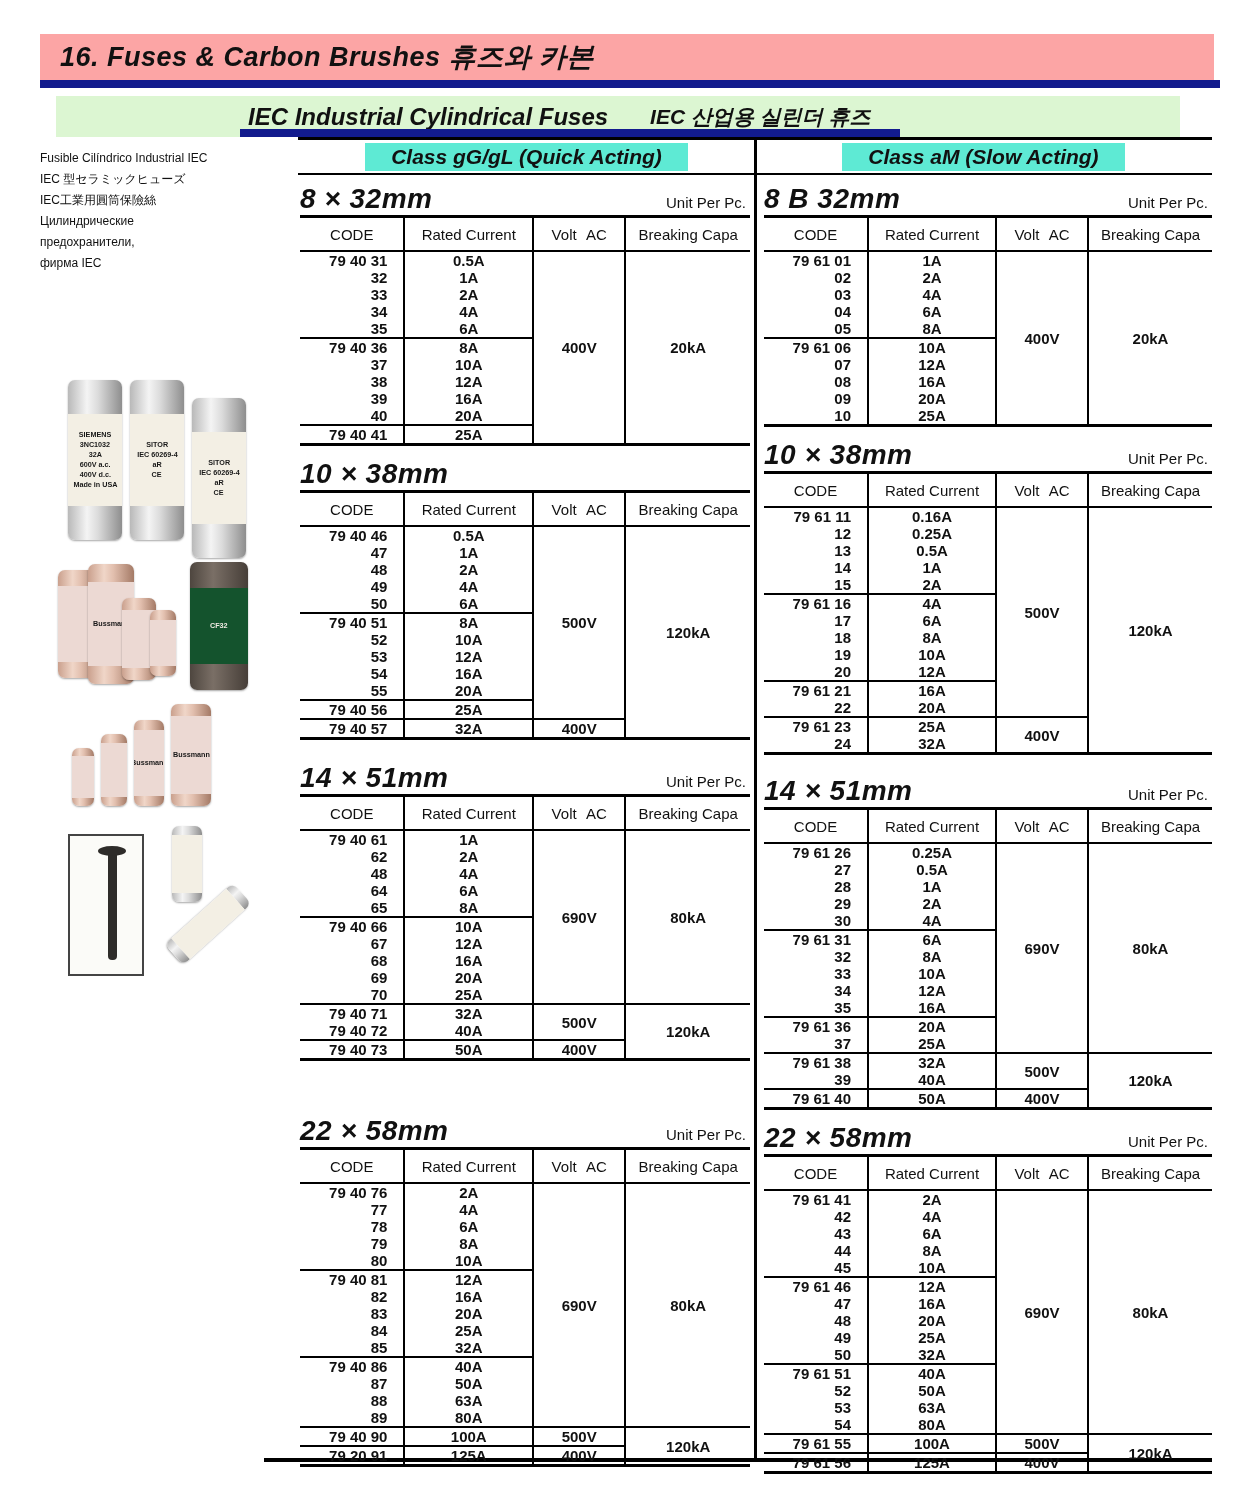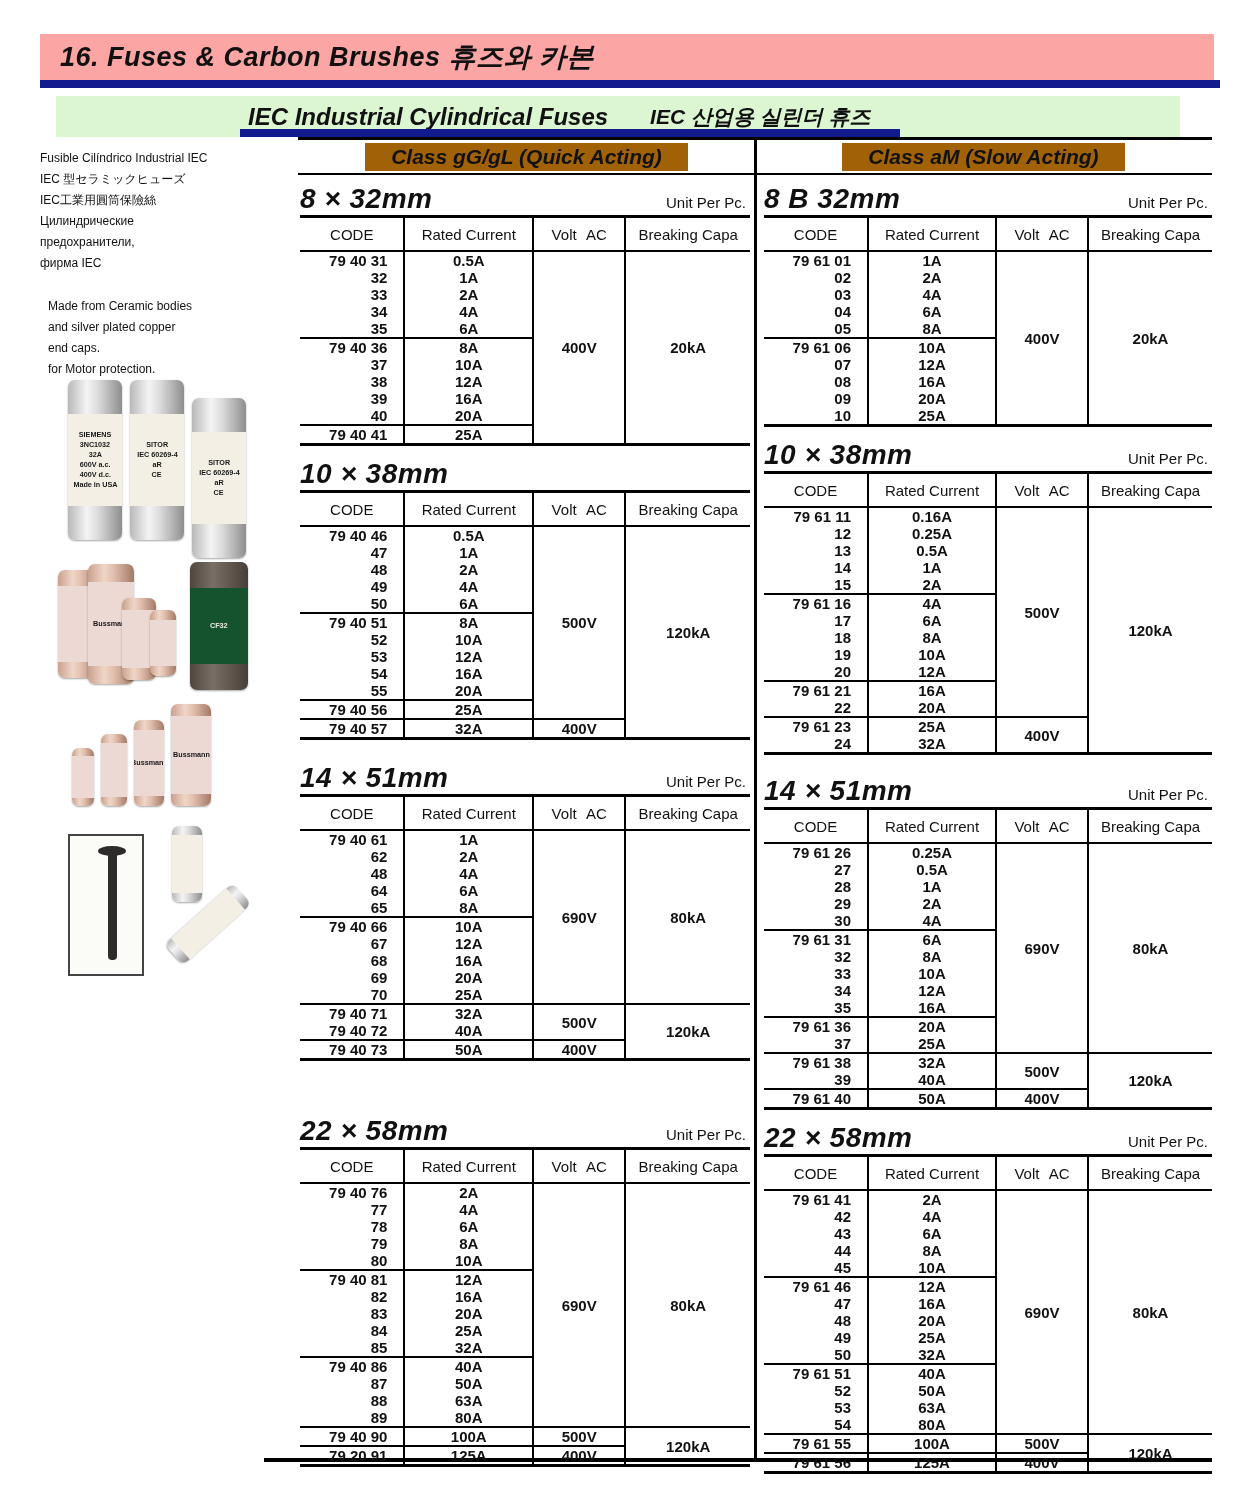--- a/index.html
+++ b/index.html
@@ -24,21 +24,21 @@
   .banner2-underline{position:absolute;left:240px;top:129px;width:660px;height:8px;background:#121b8d;}
 
   
   .class-band{
     position:absolute;left:298px;top:137px;width:914px;height:38px;
     border-top:3px solid #000;border-bottom:2px solid #000;box-sizing:border-box;
     display:flex;
   }
   .class-band .half{width:50%;display:flex;align-items:center;justify-content:center;}
   .class-box{
-    background:#a16207;padding:2px 26px;font-size:21px;font-weight:bold;font-style:italic;
+    background:#5eead4;padding:2px 26px;font-size:21px;font-weight:bold;font-style:italic;
     white-space:nowrap;
   }
   .vdivider{position:absolute;left:754px;top:137px;width:3px;height:1323px;background:#000;}
   .bottom-line{position:absolute;left:264px;top:1458px;width:948px;height:4px;background:#000;}
 
   
   .sidebar{position:absolute;left:40px;top:148px;width:254px;height:1310px;}
   .sidebar-text .ln{font-size:12px;line-height:21px;white-space:nowrap;}
   .sidebar-text .gap{height:22px;}
   .sidebar-text .note .ln{padding-left:8px;}
@@ -105,26 +105,20 @@
 
 <div class="sidebar">
   <div class="sidebar-text" id="sidebar-text">
       <div class="ln">Fusible Cilíndrico Industrial IEC</div>
       <div class="ln">IEC 型セラミックヒューズ</div>
       <div class="ln">IEC工業用圓筒保險絲</div>
       <div class="ln">Цилиндрические</div>
       <div class="ln">предохранители,</div>
       <div class="ln">фирма IEC</div>
       <div class="gap"></div>
-      <div class="note">
-        <div class="ln">Made from Ceramic bodies</div>
-        <div class="ln">and silver plated copper</div>
-        <div class="ln">end caps.</div>
-        <div class="ln">for Motor protection.</div>
-      </div>
     </div>
   <div class="photo-group" id="photo-large" style="left:28px;top:232px;"><div class="fuse" style="width: 54px; margin-right: 8px; margin-top: 0px;"><div class="cap" style="height: 34px;"></div><div class="body" style="height: 92px;">
           <div class="ln">SIEMENS</div>
           <div class="ln">3NC1032</div>
           <div class="ln">32A</div>
           <div class="ln">600V a.c.</div>
           <div class="ln">400V d.c.</div>
           <div class="ln">Made in USA</div>
         </div><div class="cap" style="height: 34px;"></div></div><div class="fuse" style="width: 54px; margin-right: 8px; margin-top: 0px;"><div class="cap" style="height: 34px;"></div><div class="body" style="height: 92px;">
           <div class="ln">SITOR</div>

